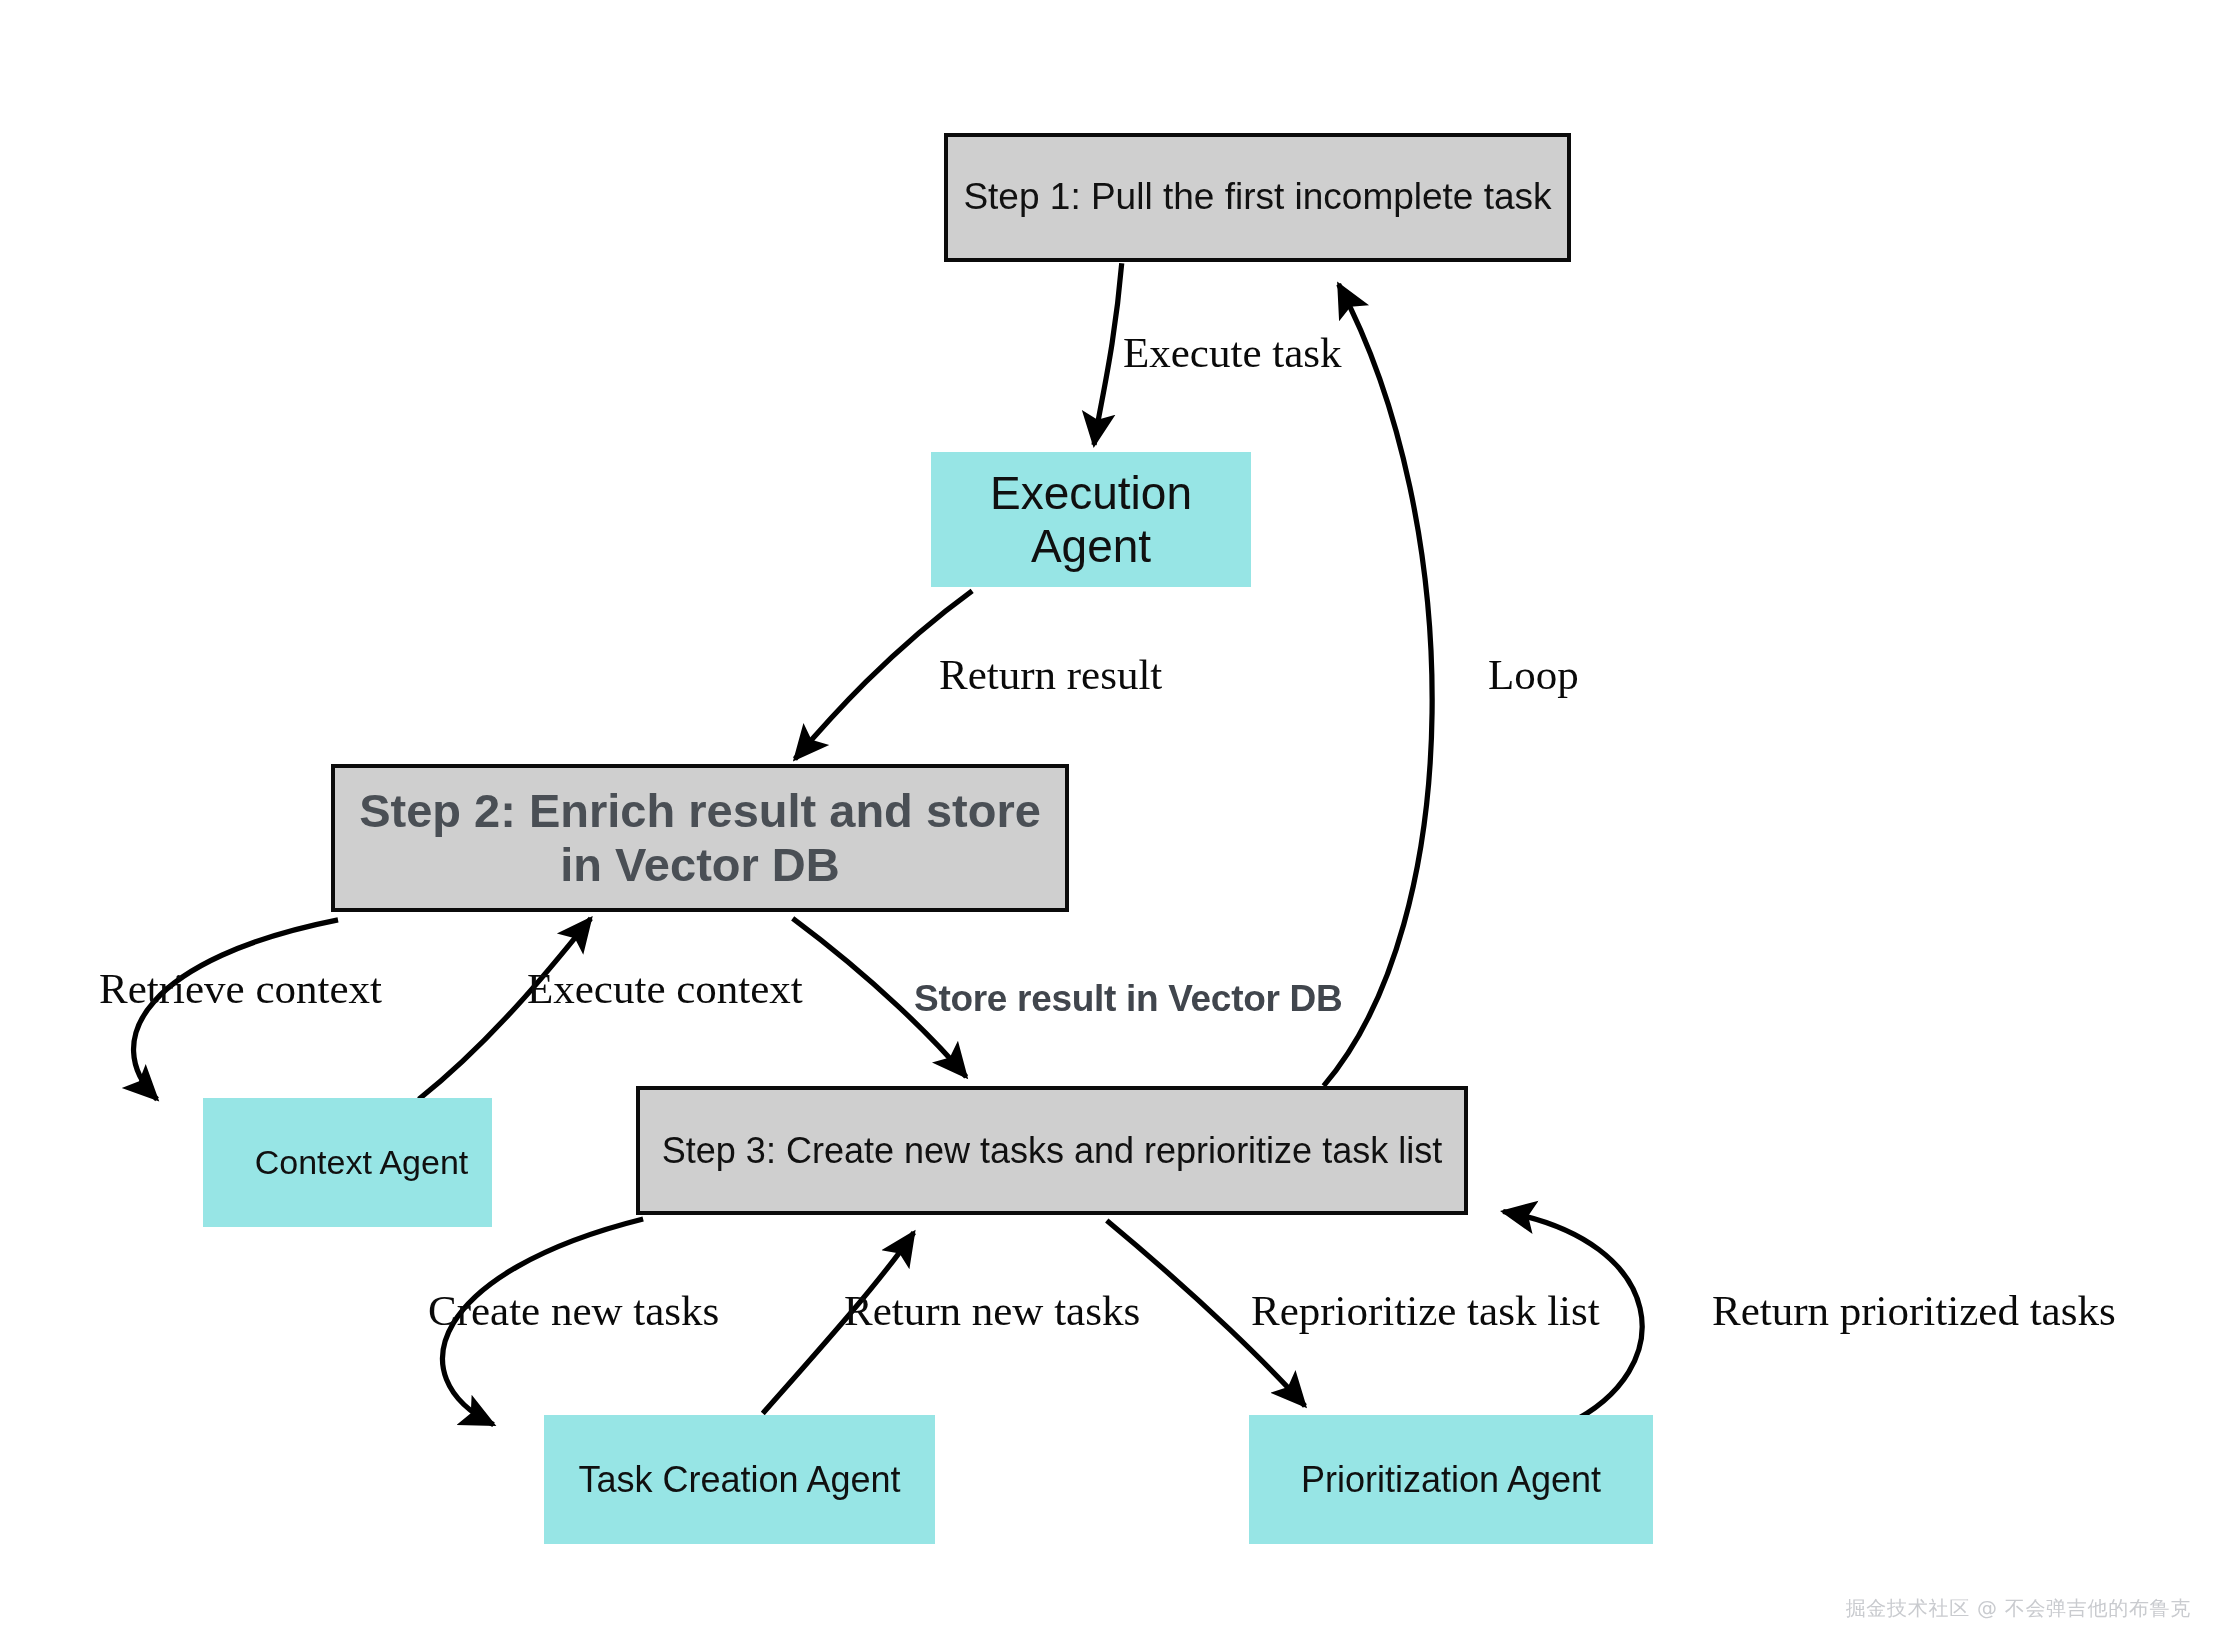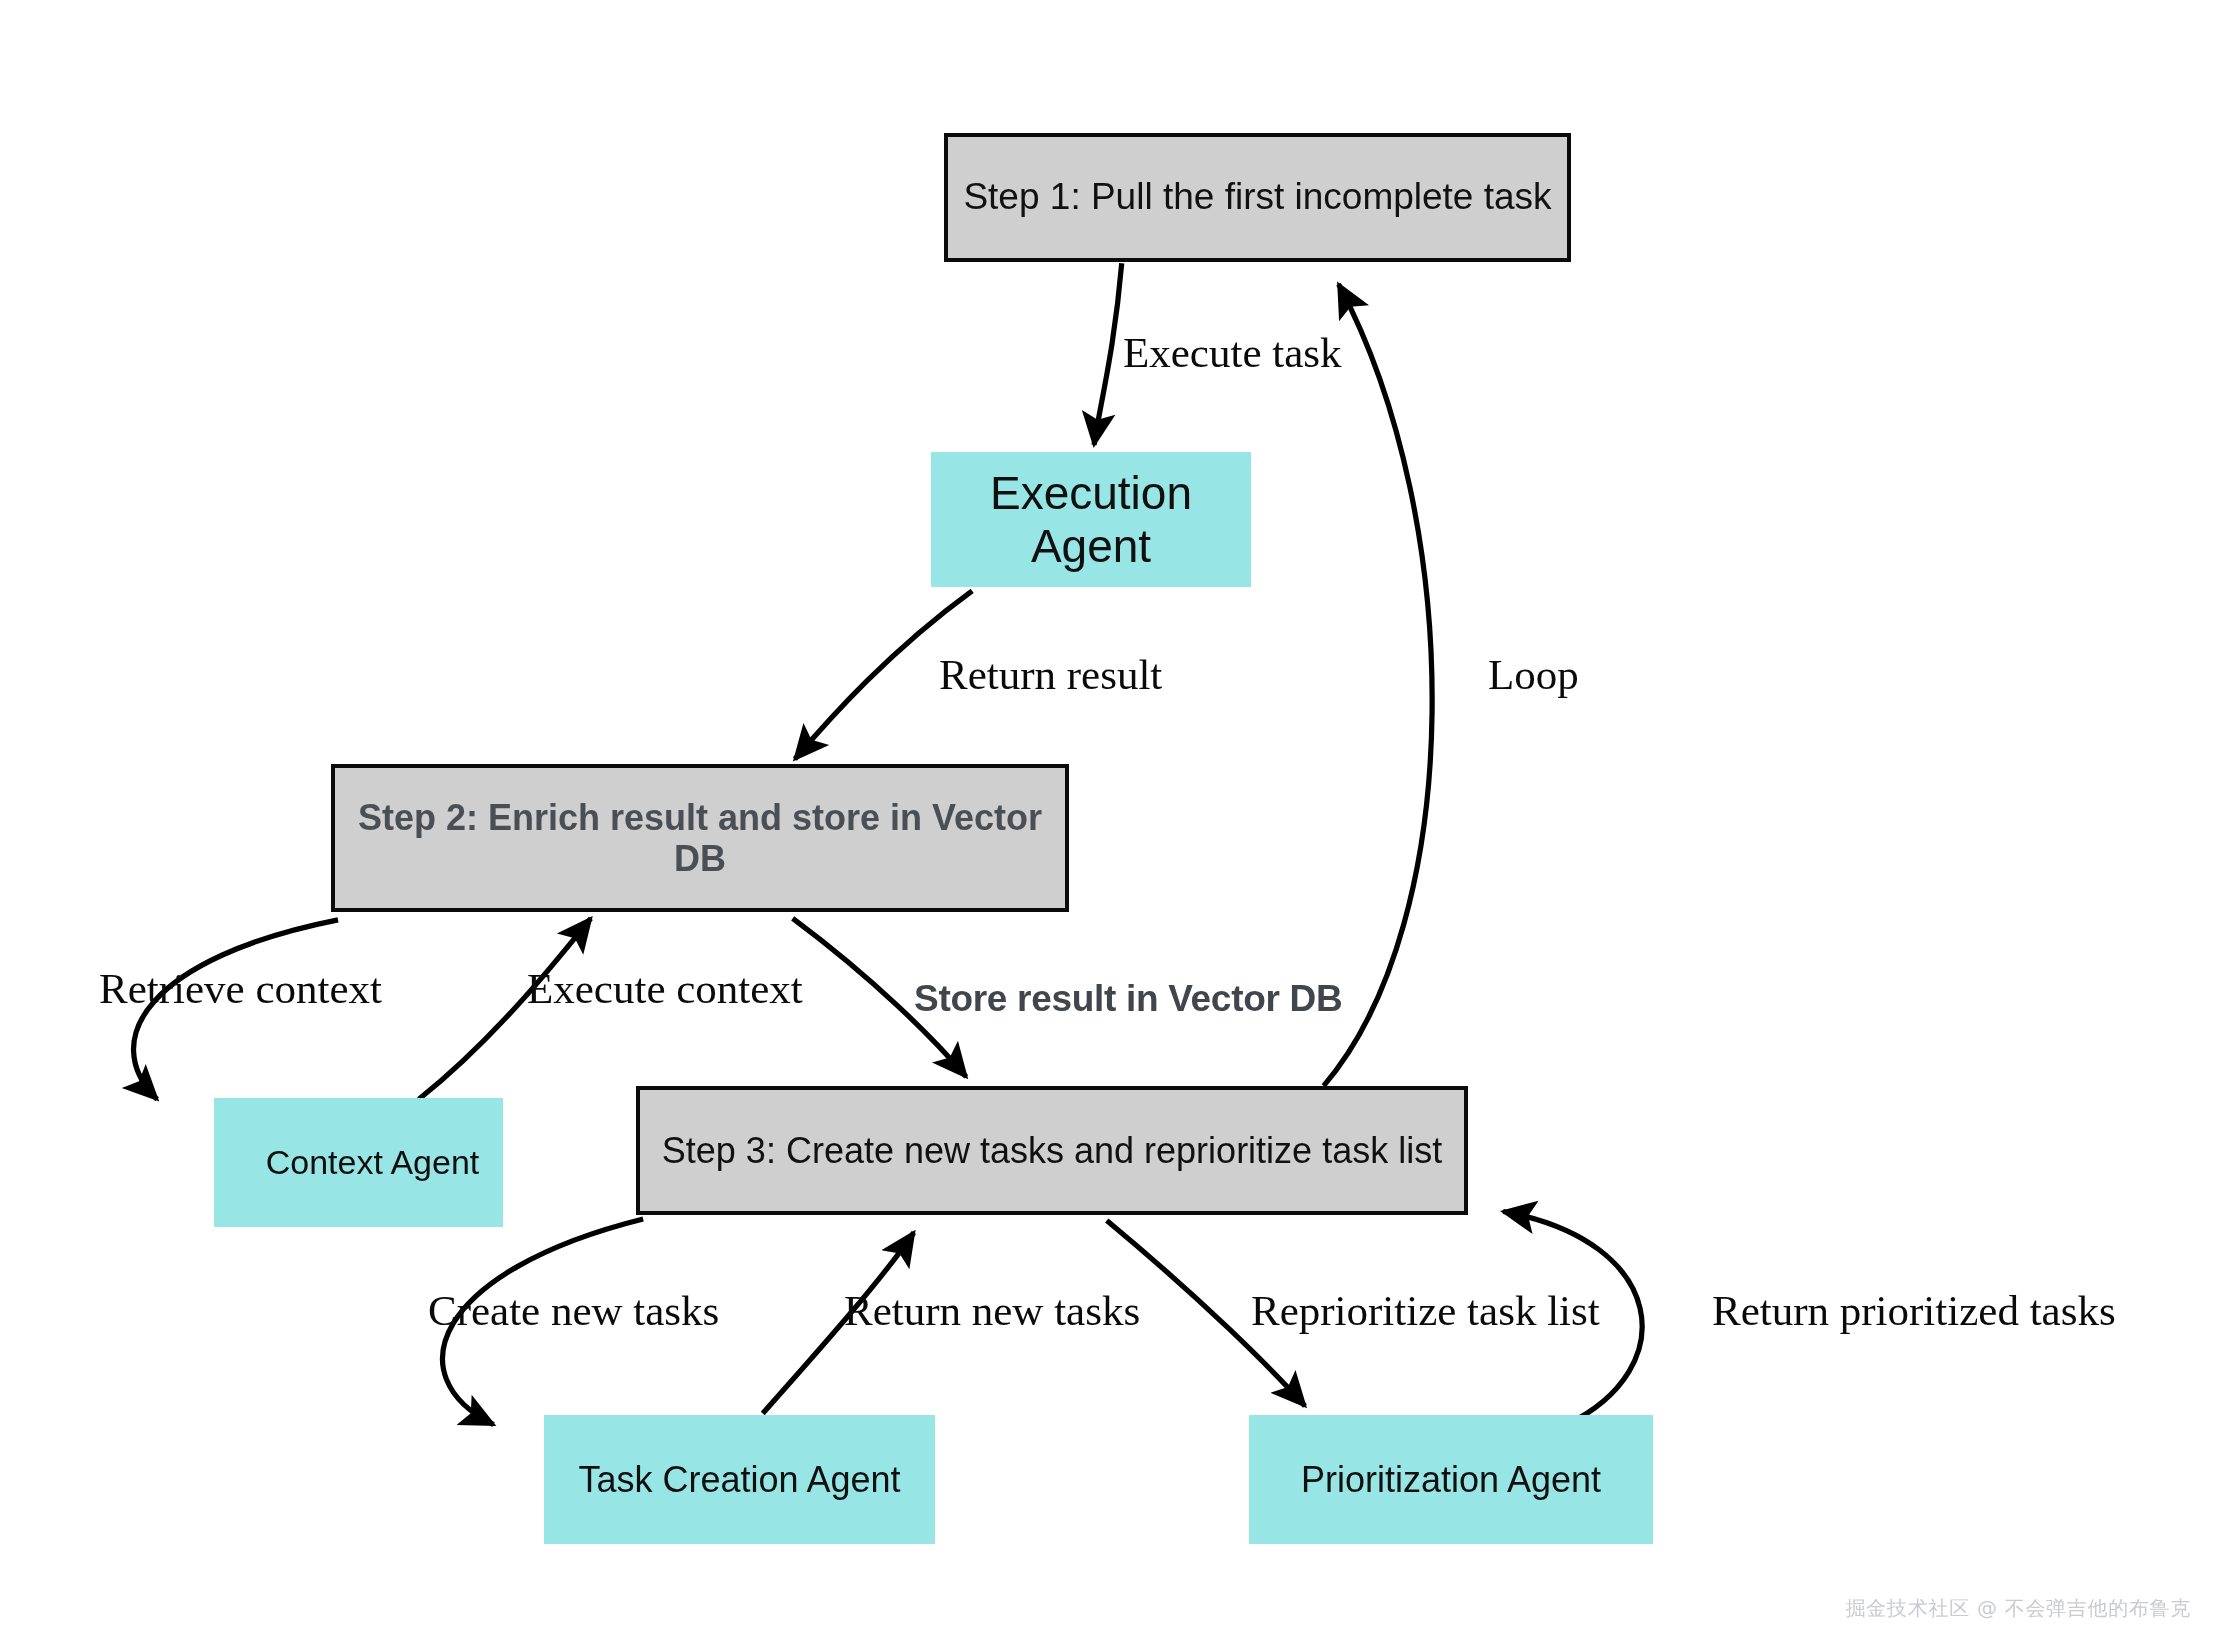--- a/index.html
+++ b/index.html
@@ -111,25 +111,25 @@
   </svg>
 
   <div class="node step" style="left:944px; top:133px; width:627px; height:129px; font-size:37px;">
     <span>Step 1: Pull the first incomplete task</span>
   </div>
 
   <div class="node agent" style="left:931px; top:452px; width:320px; height:135px; font-size:46px;">
     <span>Execution Agent</span>
   </div>
 
-  <div class="node step muted-label" style="left:331px; top:764px; width:738px; height:148px; font-size:36px;">
+  <div class="node step muted-label" style="left:331px; top:764px; width:738px; height:148px; font-size:47px;">
     <span>Step 2: Enrich result and store in Vector DB</span>
   </div>
 
-  <div class="node agent" style="left:214px; top:1098px; width:289px; height:129px; font-size:34px;padding-left:28px;">
+  <div class="node agent" style="left:203px; top:1098px; width:289px; height:129px; font-size:34px;padding-left:28px;">
     <span>Context Agent</span>
   </div>
 
   <div class="node step" style="left:636px; top:1086px; width:832px; height:129px; font-size:36px;">
     <span>Step 3: Create new tasks and reprioritize task list</span>
   </div>
 
   <div class="node agent" style="left:544px; top:1415px; width:391px; height:129px; font-size:36px;">
     <span>Task Creation Agent</span>
   </div>

